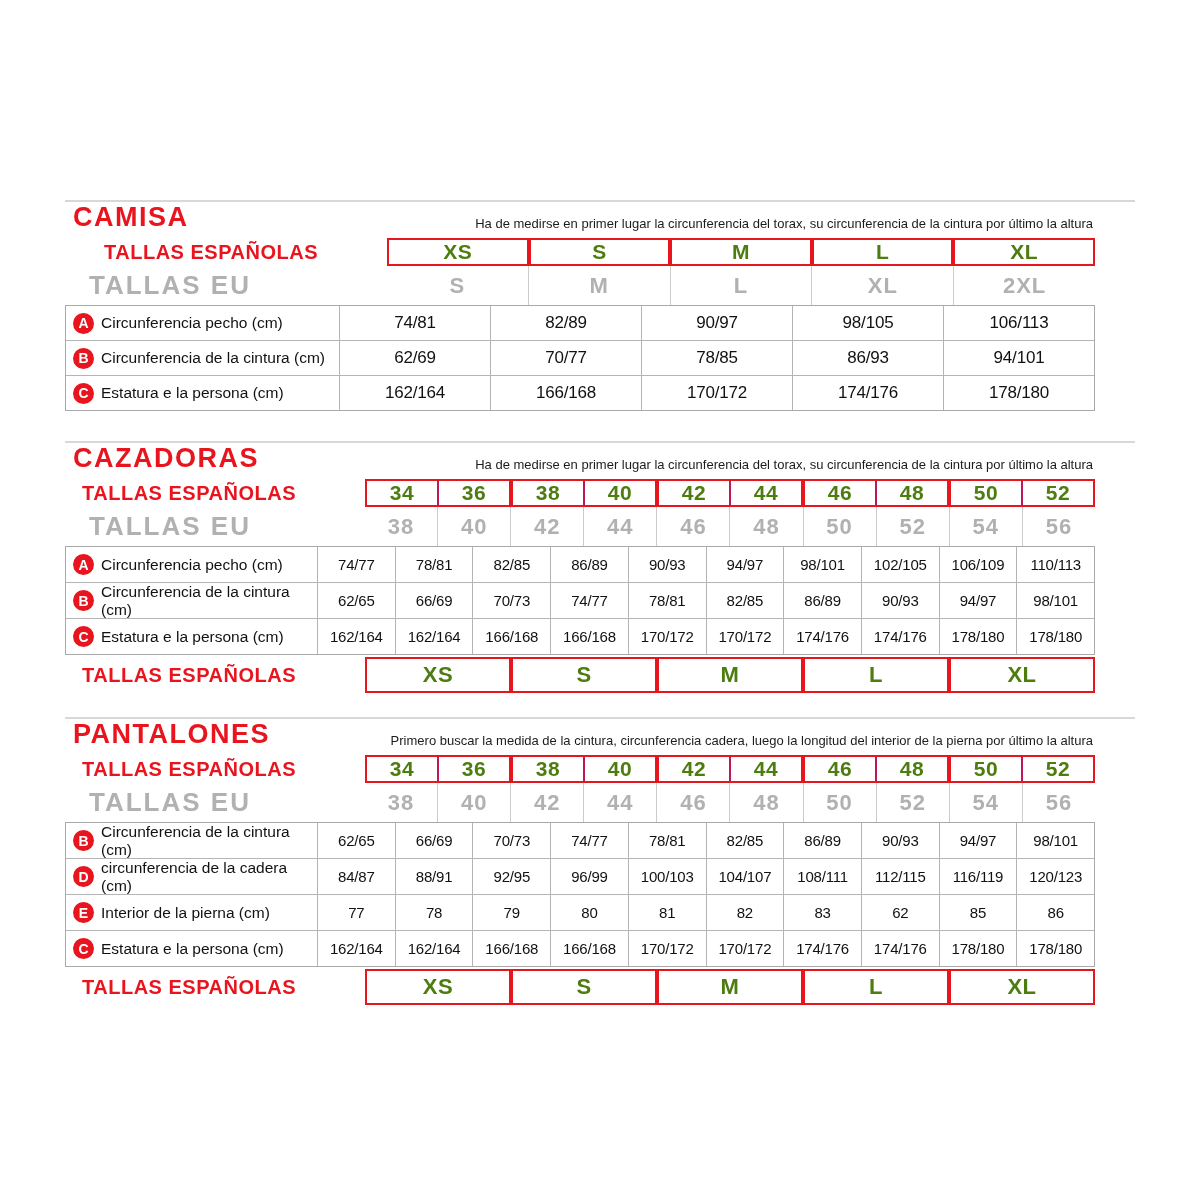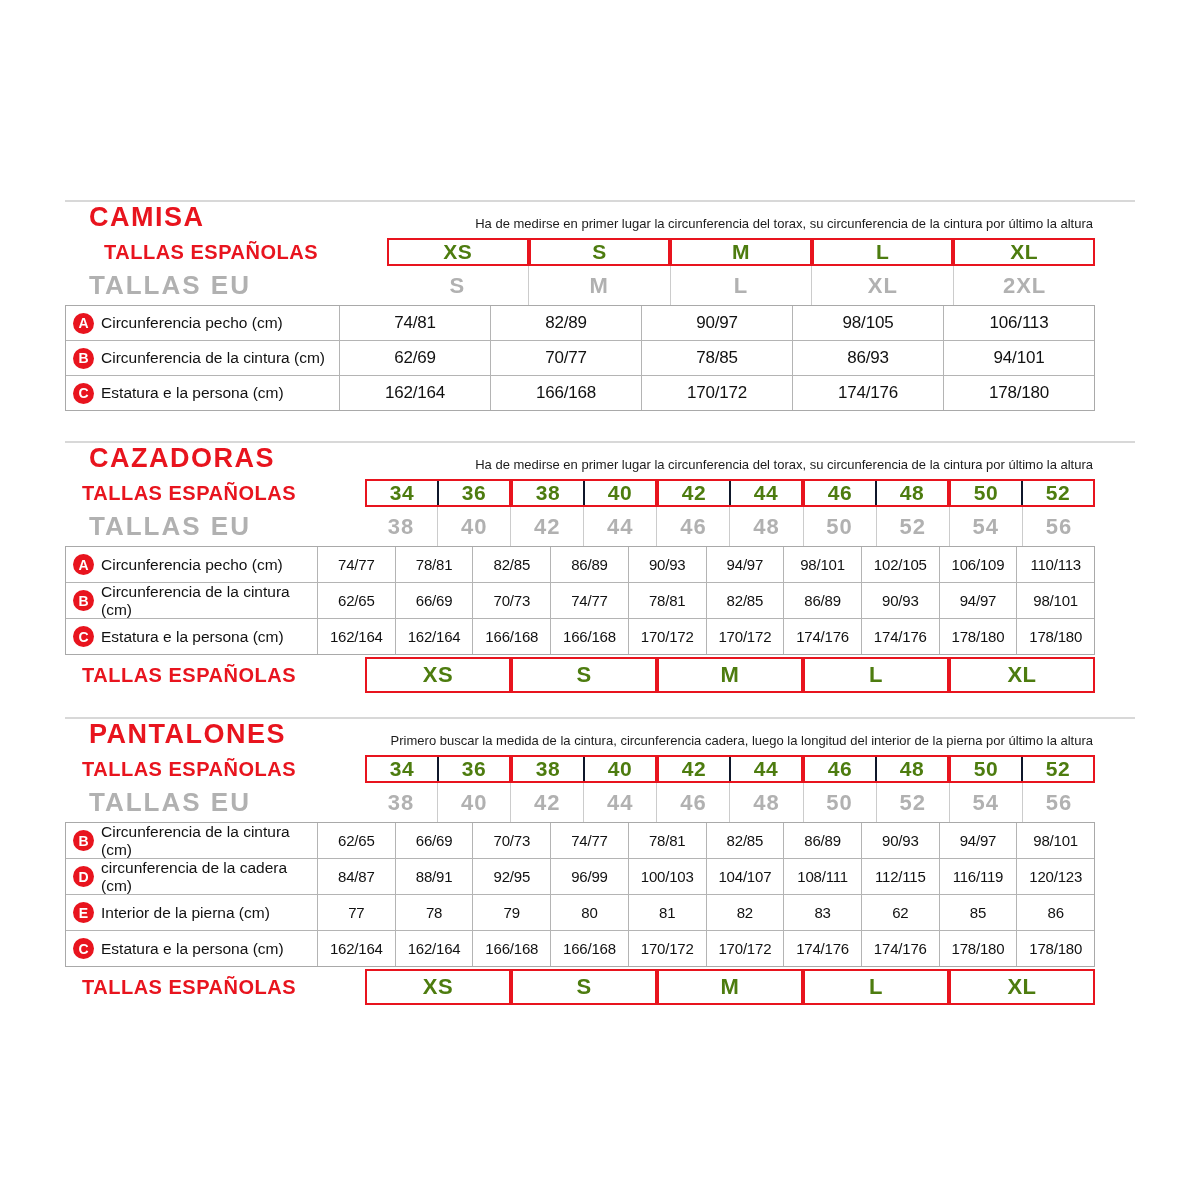--- a/index.html
+++ b/index.html
@@ -11,21 +11,21 @@
   .page{width:1070px;margin:0 0 0 65px;padding-top:188px;}
   .divider{height:2px;background:#d8d8d8;width:1070px;}
   .sheet-section{padding-top:12px;}
   .sec-camisa{margin-bottom:18px;}
   .sec-cazadoras{margin-bottom:12px;}
   .title-row{
     width:1030px;display:flex;justify-content:space-between;align-items:flex-end;
     margin:0 0 5px 0;
   }
   .title{
-    margin:0 0 0 24px;font-size:27px;font-weight:bold;color:#e8141e;
+    margin:0 0 0 8px;font-size:27px;font-weight:bold;color:#e8141e;
     letter-spacing:1.5px;line-height:1.15;
   }
   .subtitle{
     margin:0 2px 2px 0;font-size:13px;color:#1c1c1c;letter-spacing:0;
   }
   .tbl{width:1030px;}
   .row{display:flex;align-items:stretch;gap:47px;}
   .rlabel{
     display:flex;align-items:center;justify-content:flex-end;
     box-sizing:border-box;padding-right:22px;
@@ -42,21 +42,21 @@
   }
   
   .size-group{
     flex:1;display:flex;border:2px solid #e8141e;box-sizing:border-box;
   }
   .size-cell{
     flex:1;display:flex;align-items:center;justify-content:center;
     color:#4d7c0f;font-weight:bold;font-size:21px;letter-spacing:0.5px;
     box-sizing:border-box;
   }
-  .size-cell + .size-cell{border-left:2px solid #0f172a;}
+  .size-cell + .size-cell{border-left:2px solid #be185d;}
   .hdr .size-group{height:28px;}
   .bottom .size-group{height:36px;}
   .bottom .size-cell{font-size:22px;}
   
   .eu .rdata{height:39px;}
   .eu-cell{
     flex:1;display:flex;align-items:center;justify-content:center;
     color:#b1b1b1;font-weight:bold;font-size:22px;letter-spacing:1px;
     box-sizing:border-box;border-right:1px solid #cccccc;
   }

